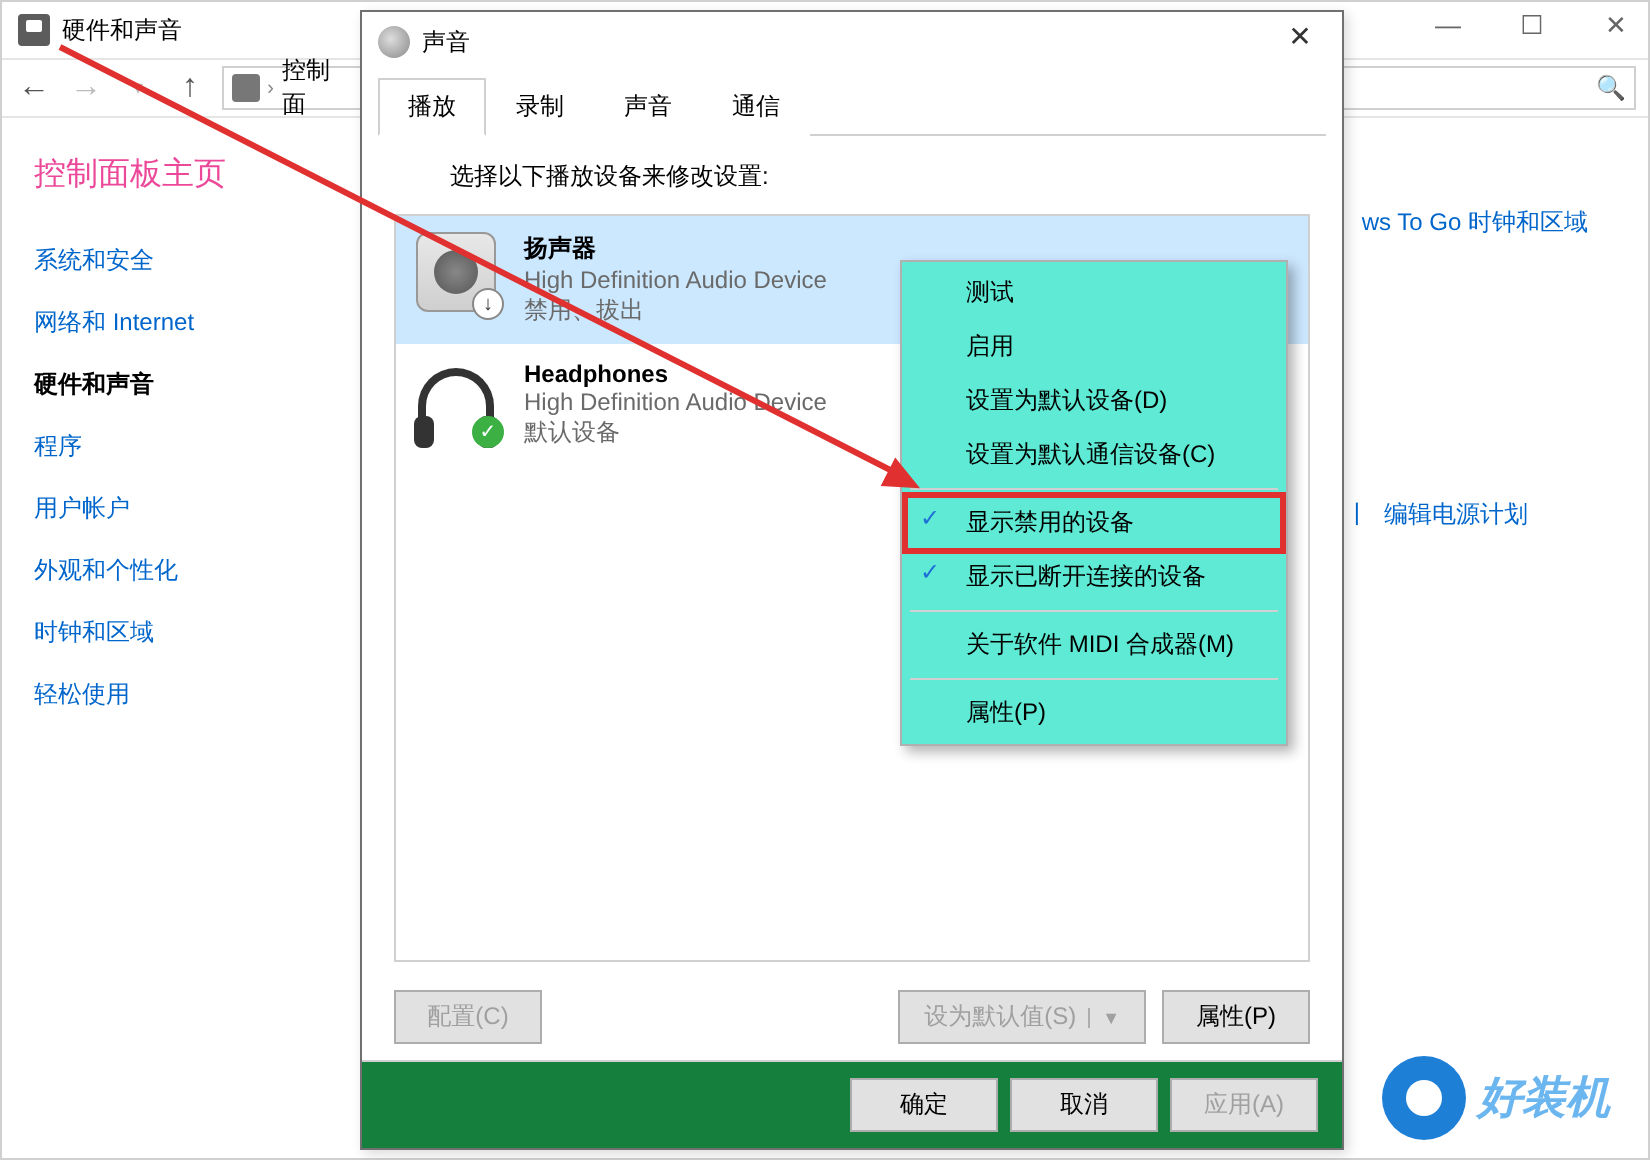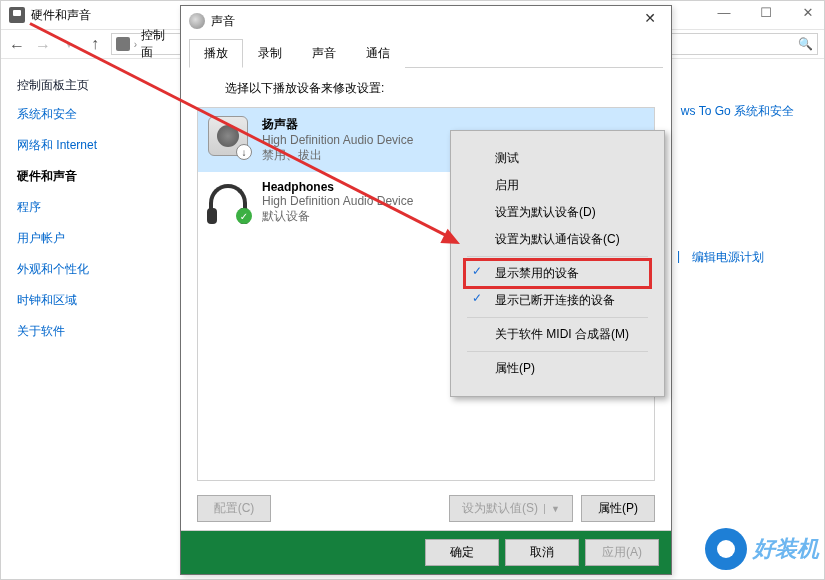--- a/index.html
+++ b/index.html
@@ -17,21 +17,21 @@
 .nav-arrow { width: 20px; height: 20px; display: flex; align-items: center; justify-content: center; color: #555; font-size: 16px; }
 .nav-arrow.dim { color: #bbb; }
 .breadcrumb { border: 1px solid #d0d0d0; height: 22px; flex: 0 0 70px; display: flex; align-items: center; padding: 0 4px; gap: 4px; background: #fff; }
 .bc-icon { width: 14px; height: 14px; background: #777; display: inline-block; border-radius: 2px; }
 .bc-sep { color: #888; font-size: 10px; }
 .search { border: 1px solid #d0d0d0; height: 22px; flex: 1; margin-left: 4px; background: #fff; position: relative; }
 .search-icon { position: absolute; right: 4px; top: 3px; color: #888; font-size: 12px; }
 
 .body-row { display: flex; height: calc(100% - 60px); }
 .sidebar { width: 150px; padding: 18px 16px; }
-.sidebar h4 { font-size: 12px; font-weight: 400; color: #0f172a; margin-bottom: 12px; }
+.sidebar h4 { font-size: 16px; font-weight: 400; color: #ec4899; margin-bottom: 24px; }
 .sidebar a { display: block; color: #0066cc; text-decoration: none; font-size: 12px; margin-bottom: 14px; cursor: pointer; }
 .sidebar a.current { color: #000; font-weight: 700; }
 .main { flex: 1; padding-top: 48px; position: relative; }
 .main .rlink { color: #0066cc; position: absolute; font-size: 12px; }
 
 
 .dialog { position: absolute; top: 5px; left: 180px; width: 492px; height: 570px; background: #fff; border: 1px solid #707070; box-shadow: 2px 2px 6px rgba(0,0,0,0.15); }
 .dlg-title { height: 30px; display: flex; align-items: center; padding: 0 8px; gap: 6px; }
 .speaker-icon { width: 16px; height: 16px; border-radius: 50%; background: radial-gradient(circle at 40% 40%, #ddd, #888); display: inline-block; }
 .dlg-close { position: absolute; right: 6px; top: 4px; width: 30px; text-align: center; font-size: 14px; color: #333; }
@@ -59,32 +59,32 @@
 
 .dlg-btns { display: flex; justify-content: space-between; margin-top: 14px; gap: 8px; align-items: center; }
 .btn { border: 1px solid #adadad; background: #e1e1e1; padding: 4px 12px; font-size: 12px; min-width: 74px; text-align: center; }
 .btn.disabled { color: #a0a0a0; }
 .btn-combo { display: flex; align-items: center; }
 .btn-combo .dd { border-left: 1px solid #adadad; padding-left: 6px; margin-left: 6px; font-size: 9px; }
 
 .dlg-footer { position: absolute; bottom: 0; left: 0; right: 0; height: 44px; background: #15803d; border-top: 1px solid #d0d0d0; display: flex; justify-content: flex-end; align-items: center; gap: 6px; padding-right: 12px; }
 
 
-.ctx { position: absolute; top: 130px; left: 450px; width: 215px; background: #e5e5e5; border: 1px solid #b0b0b0; box-shadow: 3px 3px 6px rgba(0,0,0,0.3); padding: 14px; }
+.ctx { position: absolute; top: 130px; left: 450px; width: 194px; background: #5eead4; border: 1px solid #b0b0b0; box-shadow: 3px 3px 6px rgba(0,0,0,0.3); padding: 2px; }
 .ctx-item { padding: 5px 8px 5px 30px; font-size: 12px; position: relative; cursor: default; }
 .ctx-item.hi { outline: 3px solid #e03030; outline-offset: -1px; }
 .ctx hr { border: none; border-top: 1px solid #d0d0d0; margin: 3px 2px; }
 .check { position: absolute; left: 7px; top: 4px; color: #1e6fd6; font-size: 12px; }
 
 
 .arrow-line { position: absolute; top: 22px; left: 30px; width: 475px; height: 3px; background: #e03030; transform-origin: left center; transform: rotate(27deg); z-index: 60; }
 .arrow-head { position: absolute; top: 232px; left: 443px; width: 0; height: 0; border-left: 18px solid #e03030; border-top: 8px solid transparent; border-bottom: 8px solid transparent; transform: rotate(27deg); z-index: 60; }
 
 
-.wm { position: absolute; right: 6px; bottom: 10px; display: flex; align-items: center; gap: 6px; }
+.wm { position: absolute; right: 20px; bottom: 10px; display: flex; align-items: center; gap: 6px; }
 .wm .eye { width: 42px; height: 42px; border-radius: 50%; background: #1e7fd6; position: relative; }
 .wm .eye::after { content: ""; position: absolute; width: 18px; height: 18px; border-radius: 50%; background: #fff; top: 12px; left: 12px; }
 .wm .txt { font-size: 22px; font-weight: 700; color: #6cb6f0; font-style: italic; }
 </style>
 </head>
 <body>
 
 <div class="outer">
   <div class="outer-title">
     <span class="cp-icon"></span>
@@ -113,25 +113,25 @@
     <div class="sidebar">
       <h4>控制面板主页</h4>
       <div id="sidelinks">
           <a>系统和安全</a>
           <a>网络和 Internet</a>
           <a class="current">硬件和声音</a>
           <a>程序</a>
           <a>用户帐户</a>
           <a>外观和个性化</a>
           <a>时钟和区域</a>
-          <a>关于软件</a>
+          <a>轻松使用</a>
         </div>
     </div>
     <div class="main">
-      <span class="rlink" style="top:44px; right:30px">ws To Go 系统和安全</span>
+      <span class="rlink" style="top:44px; right:30px">ws To Go 时钟和区域</span>
       <span style="position:absolute; top:190px; right:144px; color:#0066cc">|</span>
       <span class="rlink" style="top:190px; right:60px">编辑电源计划</span>
     </div>
   </div>
 </div>
 
 <div class="dialog">
   <div class="dlg-title">
     <span class="speaker-icon"></span>
     <span>声音</span>

